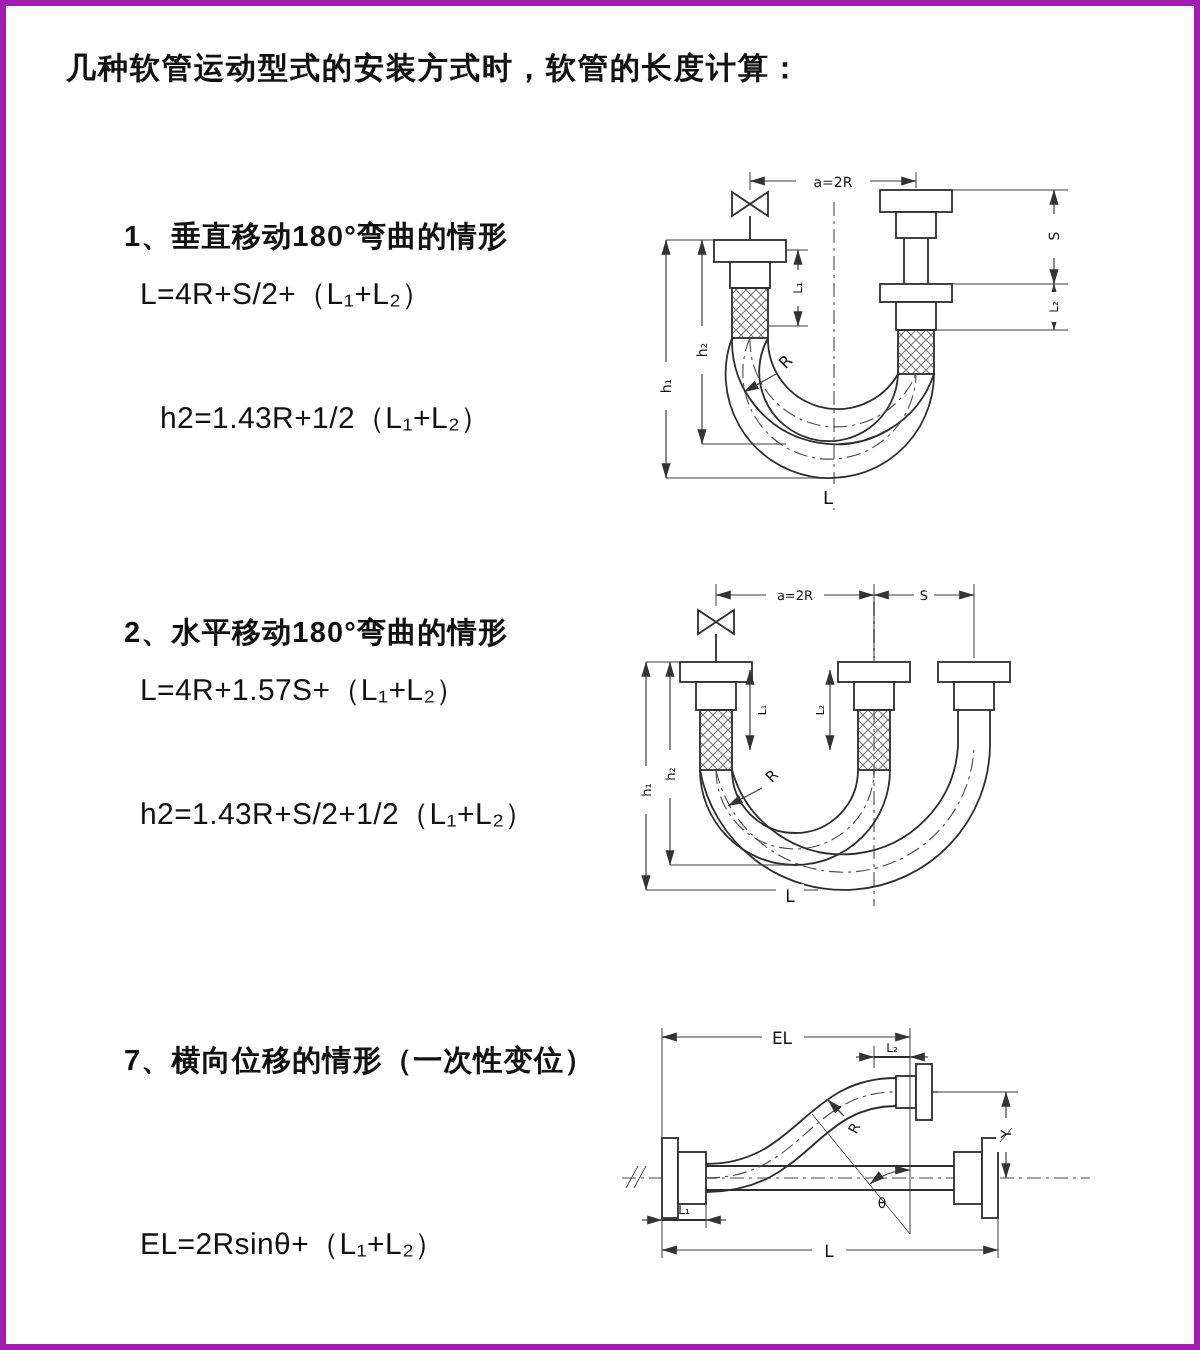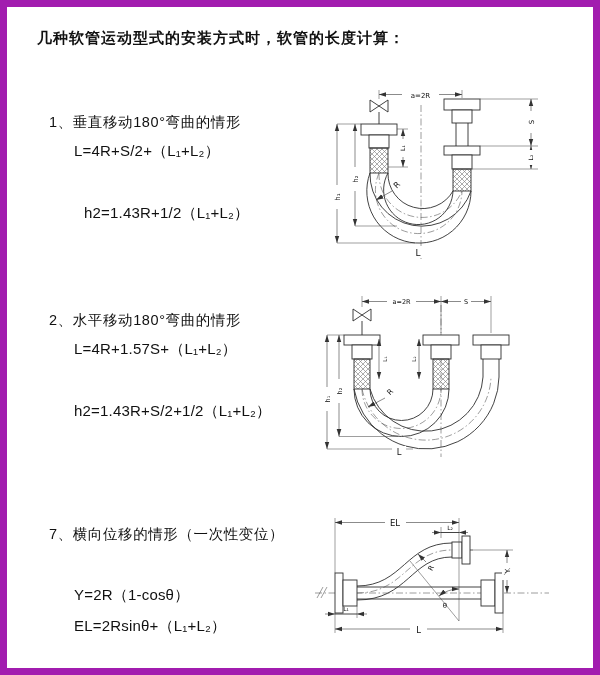--- a/index.html
+++ b/index.html
@@ -1,23 +1,23 @@
 <!DOCTYPE html>
 <html><head>
 <meta charset="utf-8">
 <style>
   html,body{margin:0;padding:0;background:#fff;}
   body{width:600px;height:675px;overflow:hidden;
        font-family:"Liberation Sans","DejaVu Sans",sans-serif;color:#111;}
   .page{position:relative;width:600px;height:675px;background:#fff;
-        border:7px solid #a21caf;box-sizing:border-box;padding-left:24px;}
+        border:3px solid #a21caf;box-sizing:border-box;padding-left:24px;}
   .title{position:absolute;left:30px;top:22px;font-size:15px;font-weight:700;
          letter-spacing:1px;white-space:nowrap;}
-  .heading{position:absolute;font-size:14.5px;font-weight:400;
-           letter-spacing:0.6px;white-space:nowrap;}
+  .heading{position:absolute;font-size:14.5px;font-weight:700;
+           letter-spacing:0.6px;white-space:nowrap;margin-left:17px;}
   .formula{position:absolute;font-size:15px;font-weight:500;
            letter-spacing:0.2px;white-space:nowrap;}
   svg.diag{position:absolute;overflow:visible;}
   svg .ln{stroke:#2e2e2e;stroke-width:0.9;fill:none;}
   svg .fit{stroke:#2e2e2e;stroke-width:0.9;fill:#fff;}
   svg .cl{stroke:#4a4a4a;stroke-width:0.55;fill:none;stroke-dasharray:7 2.5 1.5 2.5;}
   svg .ext{stroke:#3c3c3c;stroke-width:0.5;fill:none;}
   svg .dim{stroke:#3c3c3c;stroke-width:0.6;fill:none;}
   svg .wbg{fill:#fff;stroke:none;}
   svg text{fill:#111;font-family:"DejaVu Sans","Liberation Sans",sans-serif;}
@@ -33,21 +33,20 @@
 
   <div class="heading" style="left:42px;top:106px">1、垂直移动180°弯曲的情形</div>
   <div class="formula" style="left:67px;top:135px">L=4R+S/2+（L₁+L₂）</div>
   <div class="formula" style="left:77px;top:197px">h2=1.43R+1/2（L₁+L₂）</div>
 
   <div class="heading" style="left:42px;top:304px">2、水平移动180°弯曲的情形</div>
   <div class="formula" style="left:67px;top:333px">L=4R+1.57S+（L₁+L₂）</div>
   <div class="formula" style="left:67px;top:395px">h2=1.43R+S/2+1/2（L₁+L₂）</div>
 
   <div class="heading" style="left:42px;top:518px">7、横向位移的情形（一次性变位）</div>
-  <div class="formula" style="left:67px;top:579px">Y=2R（1-cosθ）</div>
   <div class="formula" style="left:67px;top:610px">EL=2Rsinθ+（L₁+L₂）</div>
 
   <svg class="diag" style="left:310px;top:72px;width:285px;height:186px" viewBox="0 0 285 186">
     <defs>
       <pattern id="p1" width="5" height="5" patternUnits="userSpaceOnUse">
         <path d="M0,0 L5,5 M5,0 L0,5" stroke="#777" stroke-width="0.6"></path>
       </pattern>
       <marker id="m1" markerWidth="9" markerHeight="7" refX="7.4" refY="3" orient="auto-start-reverse" markerUnits="userSpaceOnUse">
         <path d="M0,0.7 L7.5,3 L0,5.3 Z" fill="#333"></path>
       </marker>

